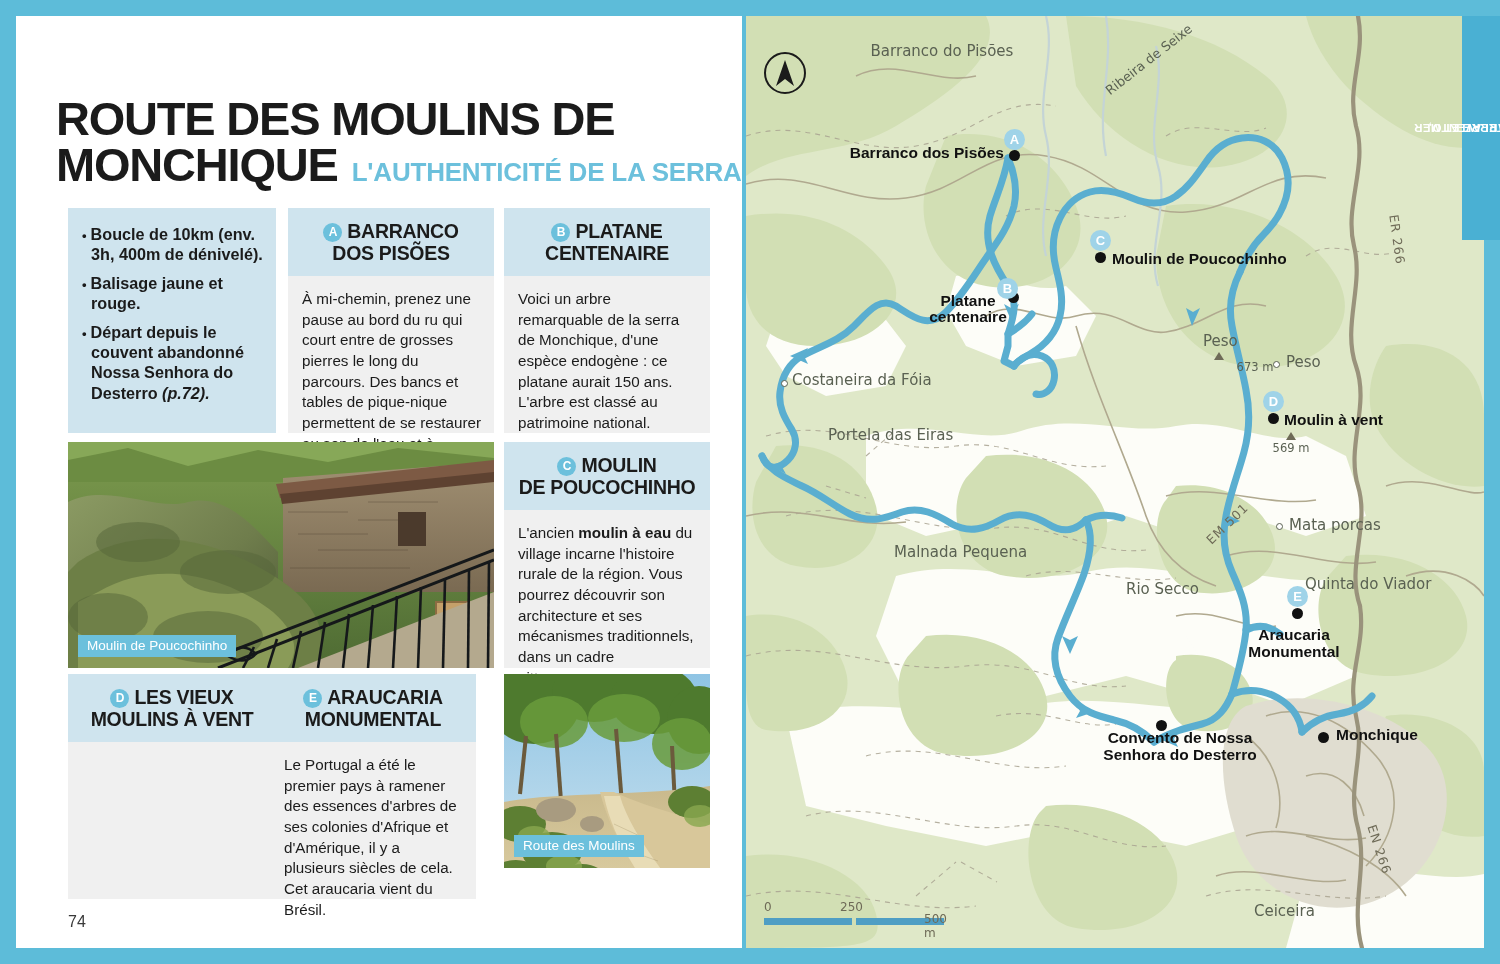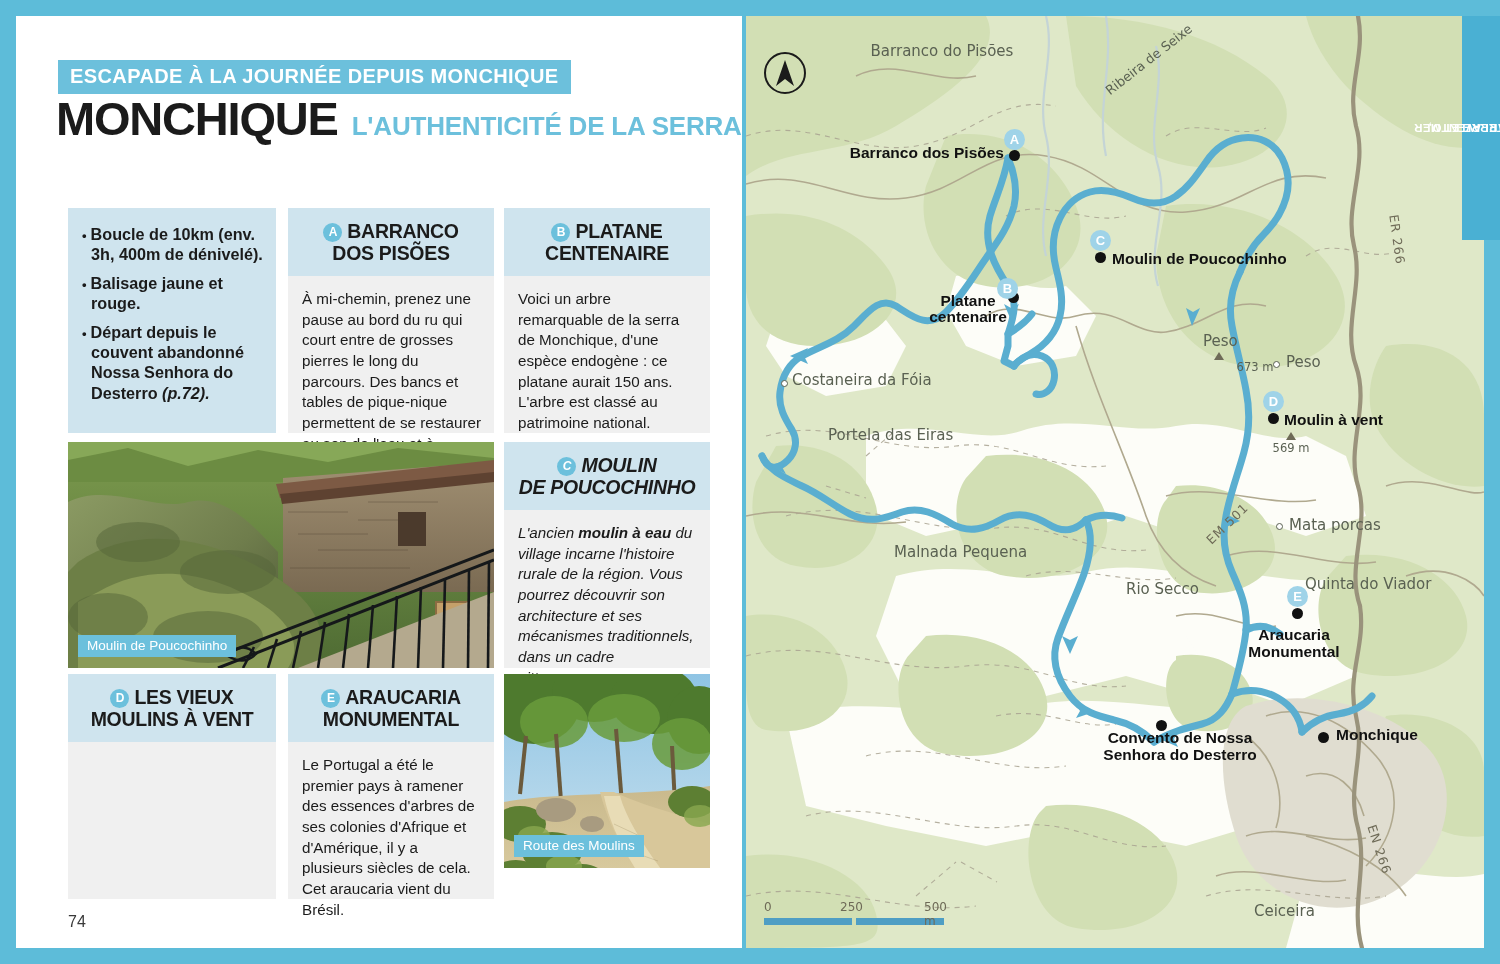--- a/index.html
+++ b/index.html
@@ -228,23 +228,23 @@
     font-family: "DejaVu Sans", sans-serif;
   }
 </style>
 </head>
 <body>
 
 <div id="page">
 
   <div class="left-page">
 
-    <div class="kicker">ESCAPADE À LA JOURNÉE DEPUIS MONCHIQUE</div>
 
     <div class="title-wrap">
+      <div class="title-main">ROUTE DES MOULINS DE</div>
       <div class="title-line2">
         <span class="title-main">MONCHIQUE</span>
         <span class="title-sub">L'AUTHENTICITÉ DE LA SERRA</span>
       </div>
     </div>
 
     <div class="facts">
       <p>Boucle de 10km (env. 3h, 400m de dénivelé).</p>
       <p>Balisage jaune et rouge.</p>
       <p><span>Départ depuis le couvent abandonné Nossa Senhora do Desterro </span><i>(p.72).</i></p>
@@ -259,36 +259,36 @@
     </div>
 
     <div class="card" style="left:488px; top:192px; width:206px; height:225px;">
       <div class="card-head">
         <div class="ht"><span class="badge">B</span><span>PLATANE</span></div>
         <div class="ht">CENTENAIRE</div>
       </div>
       <div class="card-body">Voici un arbre remarquable de la serra de Monchique, d'une espèce endogène : ce platane aurait 150 ans. L'arbre est classé au patrimoine national.</div>
     </div>
 
-    <div class="card" style="left:488px; top:426px; width:206px; height:226px;font-style:italic;">
+    <div class="card" style="left:488px; top:426px; width:206px; height:226px;">
       <div class="card-head">
         <div class="ht"><span class="badge">C</span><span>MOULIN</span></div>
         <div class="ht">DE POUCOCHINHO</div>
       </div>
       <div class="card-body"><span>L'ancien </span><b>moulin à eau</b><span> du village incarne l'histoire rurale de la région. Vous pourrez découvrir son architecture et ses mécanismes traditionnels, dans un cadre pittoresque.</span></div>
     </div>
 
     <div class="card" style="left:52px; top:658px; width:208px; height:225px;">
       <div class="card-head">
         <div class="ht"><span class="badge">D</span><span>LES VIEUX</span></div>
         <div class="ht">MOULINS À VENT</div>
       </div>
     </div>
 
-    <div class="card" style="left:272px; top:658px; width:206px; height:225px;">
+    <div class="card" style="left:254px; top:658px; width:206px; height:225px;">
       <div class="card-head">
         <div class="ht"><span class="badge">E</span><span>ARAUCARIA</span></div>
         <div class="ht">MONUMENTAL</div>
       </div>
       <div class="card-body">Le Portugal a été le premier pays à ramener des essences d'arbres de ses colonies d'Afrique et d'Amérique, il y a plusieurs siècles de cela. Cet araucaria vient du Brésil.</div>
     </div>
 
     <div class="photo" style="left:52px; top:426px; width:426px; height:226px;">
       <svg width="426" height="226" viewBox="0 0 426 226">
         <defs>
@@ -613,21 +613,21 @@
 
     <div class="mlabel rd" style="left:626px; top:216px; transform:rotate(82deg);">ER 266</div>
     <div class="mlabel rd" style="left:455px; top:500px; transform:rotate(-44deg);">EM 501</div>
     <div class="mlabel rd" style="left:608px; top:826px; transform:rotate(72deg);">EN 266</div>
 
     <div class="scalebar" style="left:18px; top:884px; width:180px; height:28px;">
       <div class="sb-line" style="left:0; top:18px; width:88px;"></div>
       <div class="sb-line" style="left:92px; top:18px; width:88px;"></div>
       <div class="sb-txt" style="left:0; top:0;">0</div>
       <div class="sb-txt" style="left:76px; top:0;">250</div>
-      <div class="sb-txt" style="left:160px; top:0;">500 m</div>
+      <div class="sb-txt" style="left:160px; top:12px;">500 m</div>
     </div>
   </div>
 
   <div class="side-tab">
     <span>
       <span>LE BARLAVENTO,</span><br>
       <span>ENTRE TERRE ET MER</span>
     </span>
   </div>
 

